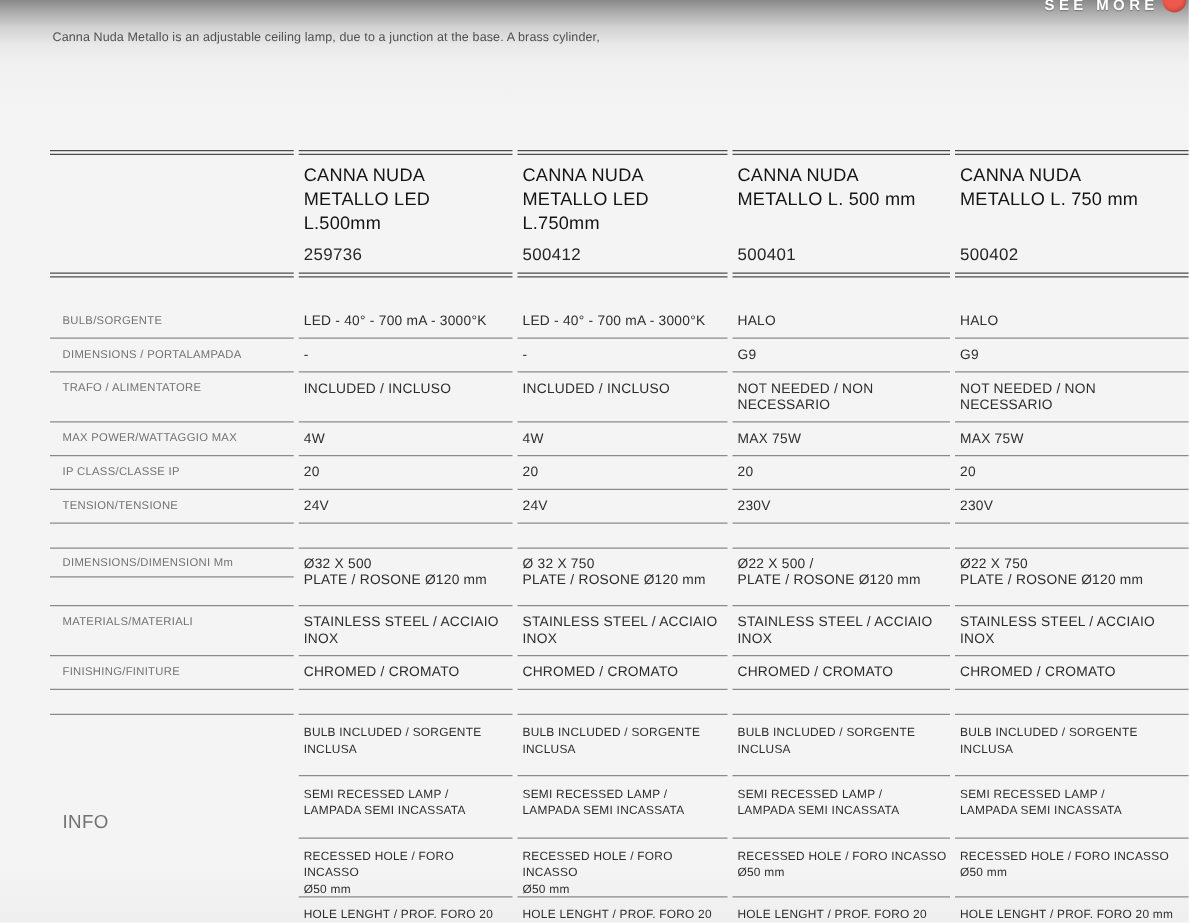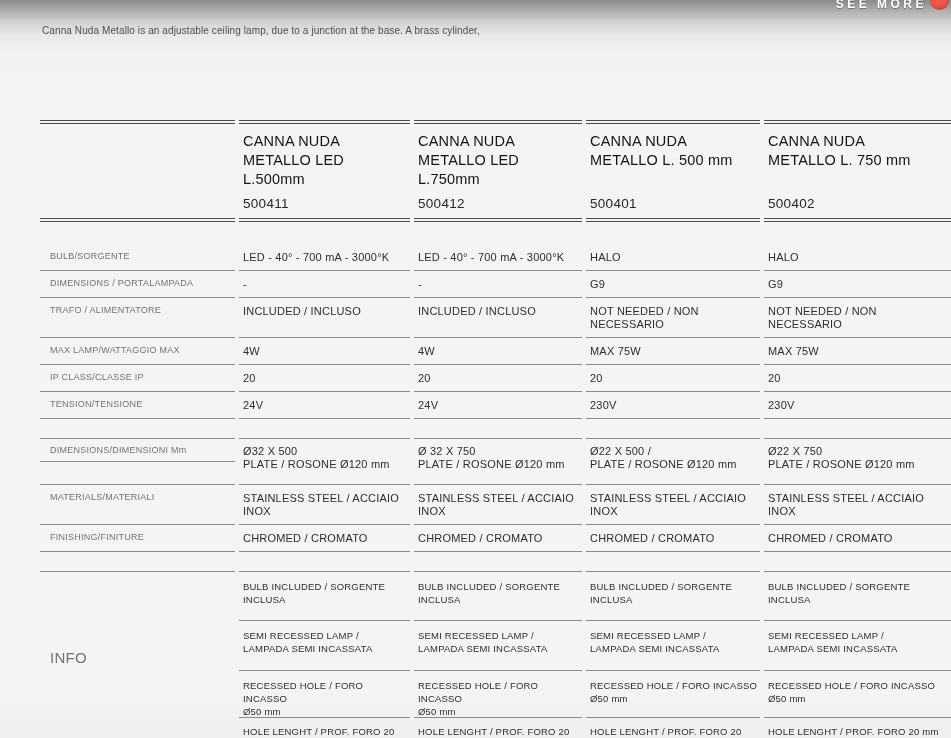--- a/index.html
+++ b/index.html
@@ -60,21 +60,21 @@
   </div>
 
   <div class="spec-table">
 
     <div class="grid hdr">
       <div class="cell"></div>
       <div class="cell hdr-cell">
         <div class="hdr-title">CANNA NUDA
 METALLO LED
 L.500mm</div>
-        <div class="hdr-code">500411</div>
+        <div class="hdr-code">259736</div>
       </div>
       <div class="cell hdr-cell">
         <div class="hdr-title">CANNA NUDA
 METALLO LED
 L.750mm</div>
         <div class="hdr-code">500412</div>
       </div>
       <div class="cell hdr-cell">
         <div class="hdr-title">CANNA NUDA
 METALLO L. 500 mm</div>
@@ -103,21 +103,21 @@
         <div class="cell val">G9</div>
       </div>
       <div class="grid row">
         <div class="cell lbl">TRAFO / ALIMENTATORE</div>
         <div class="cell val">INCLUDED / INCLUSO</div>
         <div class="cell val">INCLUDED / INCLUSO</div>
         <div class="cell val">NOT NEEDED / NON NECESSARIO</div>
         <div class="cell val">NOT NEEDED / NON NECESSARIO</div>
       </div>
       <div class="grid row">
-        <div class="cell lbl">MAX LAMP/WATTAGGIO MAX</div>
+        <div class="cell lbl">MAX POWER/WATTAGGIO MAX</div>
         <div class="cell val">4W</div>
         <div class="cell val">4W</div>
         <div class="cell val">MAX 75W</div>
         <div class="cell val">MAX 75W</div>
       </div>
       <div class="grid row">
         <div class="cell lbl">IP CLASS/CLASSE IP</div>
         <div class="cell val">20</div>
         <div class="cell val">20</div>
         <div class="cell val">20</div>

